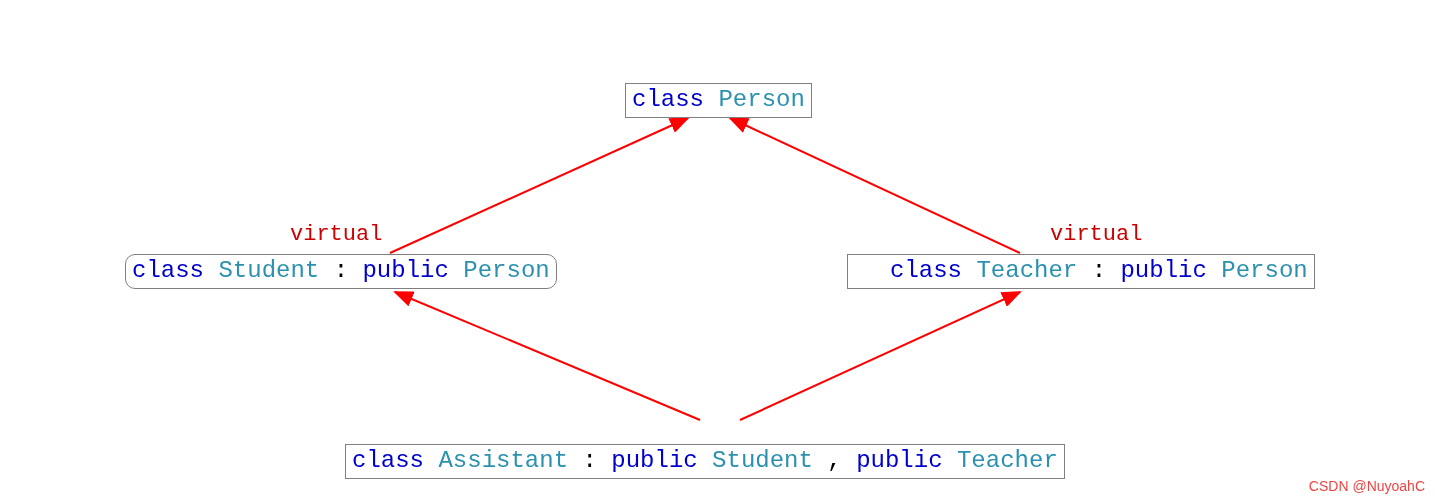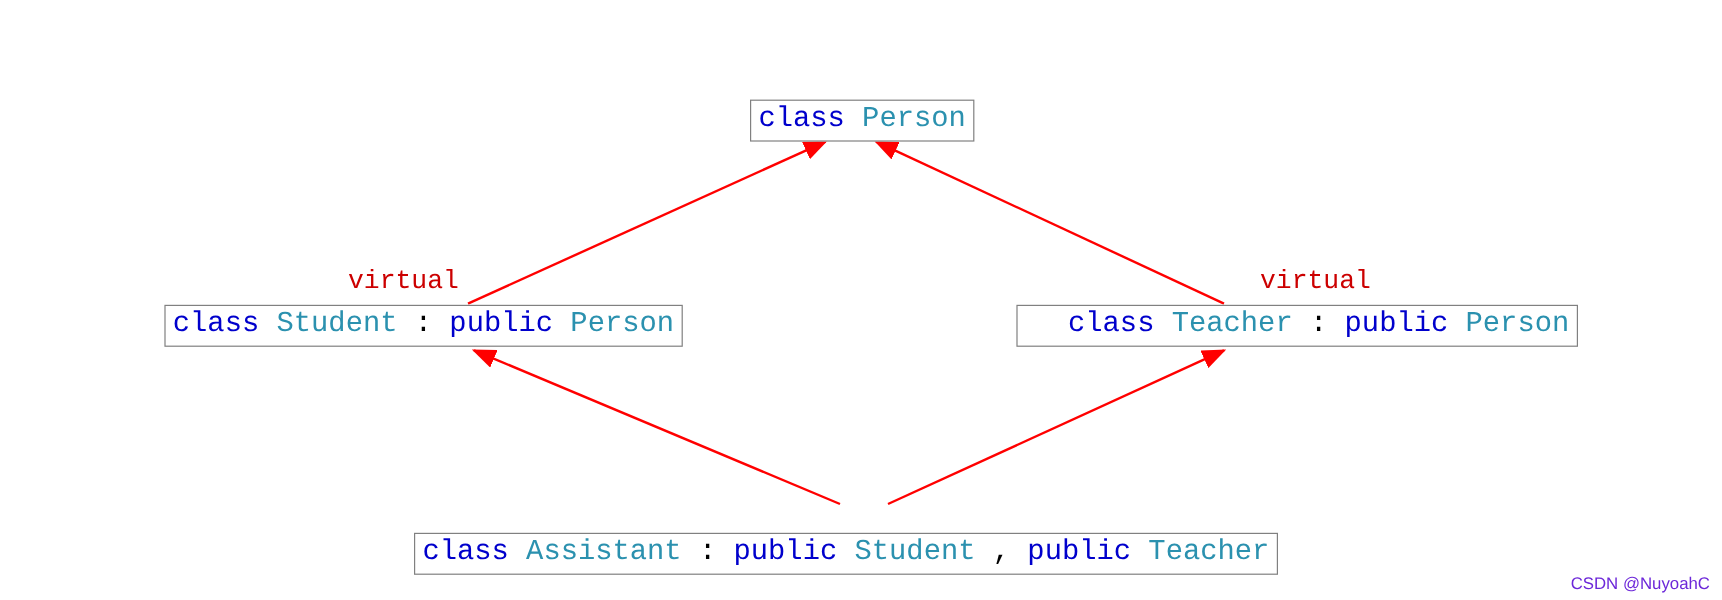--- a/index.html
+++ b/index.html
@@ -36,21 +36,21 @@
     top: 0;
     width: 1435px;
     height: 500px;
     pointer-events: none;
   }
   .watermark {
     position: absolute;
     right: 10px;
     bottom: 6px;
     font-size: 14px;
-    color: #6d28d9;
+    color: #ef4444;
     font-family: Arial, sans-serif;
   }
 </style>
 </head>
 <body>
 
 <svg class="arrows">
   <defs>
     <marker id="arrowhead" markerWidth="10" markerHeight="8" refX="9" refY="4" orient="auto">
       <polygon points="0 0, 10 4, 0 8" fill="#ff0000"></polygon>
@@ -68,21 +68,21 @@
 
 <div class="virtual-label" style="left:290px; top:222px;">virtual</div>
 <div class="virtual-label" style="left:1050px; top:222px;">virtual</div>
 
 <div class="code-box" style="left:625px; top:83px;">
   <span class="kw">class</span>
   <span> </span>
   <span class="typename">Person</span>
 </div>
 
-<div class="code-box" style="left:137px; top:254px;">
+<div class="code-box" style="left:125px; top:254px;border-radius:10px;">
   <span class="kw">class</span>
   <span> </span>
   <span class="typename">Student</span>
   <span class="op"> : </span>
   <span class="kw">public</span>
   <span> </span>
   <span class="typename">Person</span>
 </div>
 
 <div class="code-box" style="left:847px; top:254px;padding-left:42px;">

